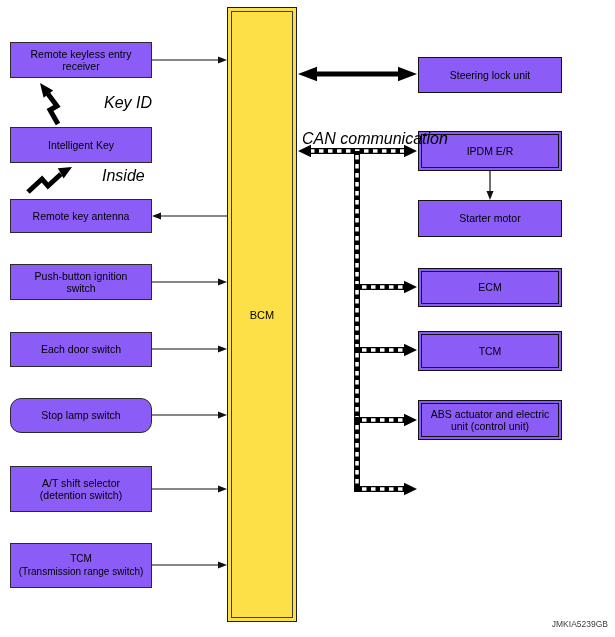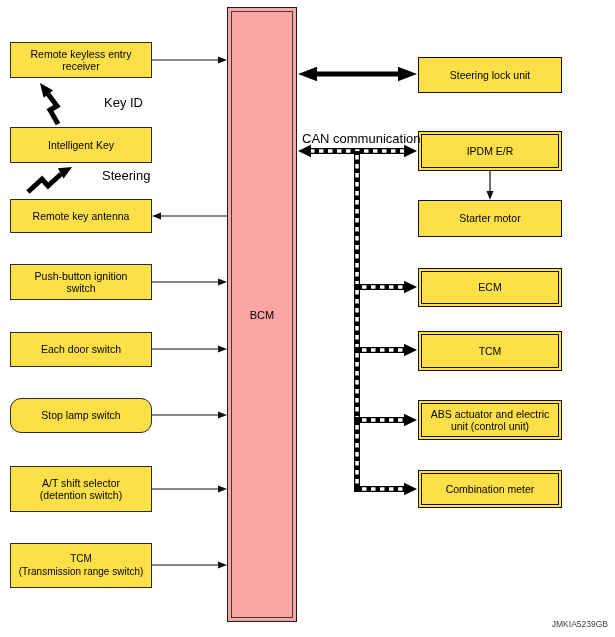--- a/index.html
+++ b/index.html
@@ -2,39 +2,39 @@
 <html><head>
 <meta charset="utf-8">
 <style>
   html,body { margin:0; padding:0; background:#fff; }
   .stage {
     position:relative; width:615px; height:637px; background:#fff;
     font-family:"Liberation Sans", sans-serif; color:#000; overflow:hidden;
   }
   .stage svg { position:absolute; left:0; top:0; }
   .node {
-    position:absolute; box-sizing:border-box; background:#fde047;
+    position:absolute; box-sizing:border-box; background:#8b5cf6;
     border:1.5px solid #2b2b2b;
     display:flex; align-items:center; justify-content:center;
     text-align:center; font-size:10.5px; line-height:12.5px; white-space:pre;
   }
   .node.single { border:1px solid #111; }
   .node.double { border:1px solid #111; }
   .node.double .inner {
     position:absolute; inset:2px; border:1px solid #111;
     display:flex; align-items:center; justify-content:center;
     text-align:center; white-space:pre;
   }
   .node.tight { font-size:10px; }
   .bcm-box { position:absolute; left:227px; top:7px; width:70px; height:615px;
-    border:1.5px solid #1c1c1c; box-sizing:border-box; background:#fca5a5; }
+    border:1.5px solid #1c1c1c; box-sizing:border-box; background:#fde047; }
   .bcm-box .inner { position:absolute; inset:3px; border:1.5px solid #3a3a3a;
     display:flex; align-items:center; justify-content:center; font-size:11px; }
   .floating-label {
-    position:absolute; font-size:13px; line-height:12px; white-space:nowrap;
+    position:absolute; font-size:16px; line-height:12px; white-space:nowrap;font-style:italic;
   }
   .figure-code {
     position:absolute; left:536px; top:619px; width:72px; text-align:right;
     font-size:8.5px; color:#3d3d3d; letter-spacing:0;
   }
 </style>
 </head>
 <body>
 
 <div class="stage">
@@ -141,20 +141,19 @@
     <div class="inner">BCM</div>
   </div>
 
   <div class="node single" style="left:418px; top:57px;  width:144px; height:36px;"><span>Steering lock unit</span></div>
   <div class="node double" style="left:418px; top:131px; width:144px; height:40px;"><div class="inner">IPDM E/R</div></div>
   <div class="node single" style="left:418px; top:200px; width:144px; height:37px;"><span>Starter motor</span></div>
   <div class="node double" style="left:418px; top:268px; width:144px; height:39px;padding-left:10px;"><div class="inner">ECM</div></div>
   <div class="node double" style="left:418px; top:331px; width:144px; height:40px;"><div class="inner">TCM</div></div>
   <div class="node double" style="left:418px; top:400px; width:144px; height:40px;"><div class="inner">ABS actuator and electric
 unit (control unit)</div></div>
-  <div class="node double" style="left:418px; top:470px; width:144px; height:38px;"><div class="inner">Combination meter</div></div>
 
   <div class="floating-label" style="left:104px; top:97px;">Key ID</div>
-  <div class="floating-label" style="left:102px; top:170px;">Steering</div>
+  <div class="floating-label" style="left:102px; top:170px;">Inside</div>
   <div class="floating-label" style="left:302px; top:133px; width:112px; text-align:center;">CAN communication</div>
   <div class="figure-code">JMKIA5239GB</div>
 
 </div>
 
 </body></html>

